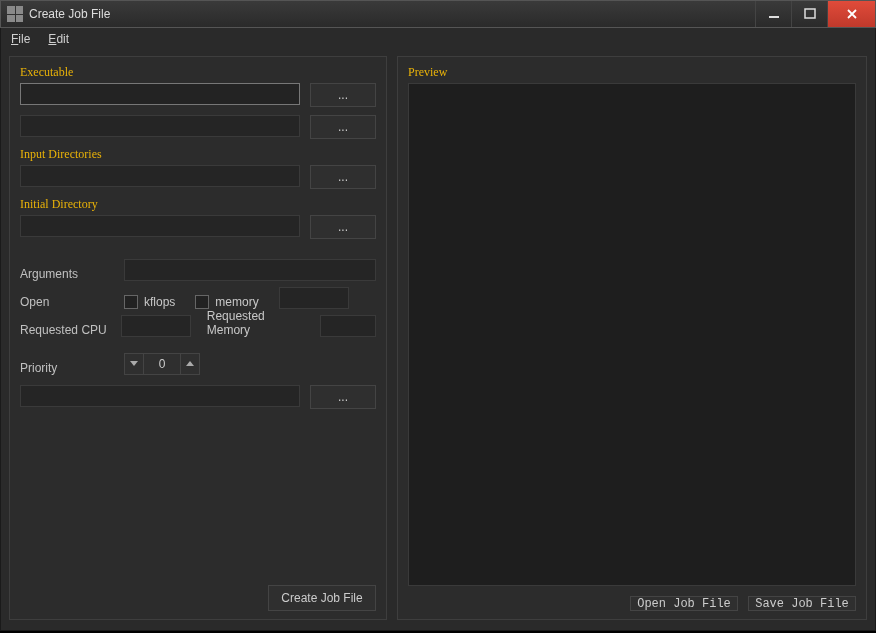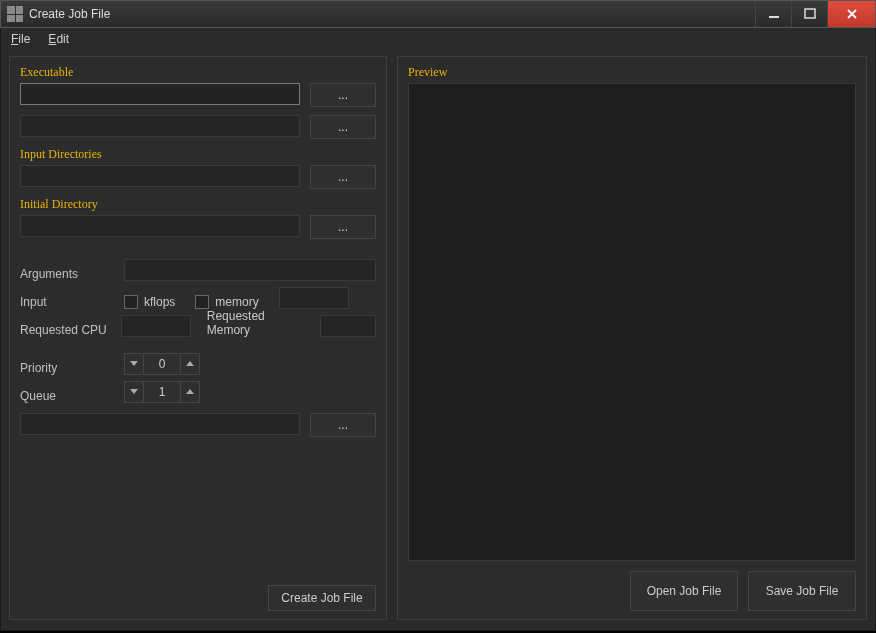--- a/index.html
+++ b/index.html
@@ -123,21 +123,21 @@
 .spinner .val { flex: 1; border-left: none; border-right: none; color: #ccc; }
 .spacer { flex: 1; }
 
 .preview-box {
   flex: 1;
   background: #1e1e1e;
   border: 1px solid #3a3a3a;
   margin-bottom: 10px;
 }
 .right-actions { display: flex; gap: 10px; justify-content: flex-end; }
-.right-actions .btn { width: 108px; height: 40px; }
+.right-actions .btn { width: 108px; height: 15px; font-family: Liberation Mono, monospace; }
 .left-action { display: flex; justify-content: flex-end; }
 .left-action .btn { width: 108px; height: 26px; }
 </style>
 </head>
 <body>
 
 <div class="titlebar">
   <div class="titlebar-icon">
     <span></span>
       <span></span>
@@ -197,21 +197,21 @@
       </div>
 
       <div style="height:6px"></div>
 
       <div class="grid-row">
         <div class="lbl">Arguments</div>
         <input class="txt fill" value="" style="">
       </div>
 
       <div class="grid-row">
-        <div class="lbl">Input</div>
+        <div class="lbl">Open</div>
         <label class="chk">
           <span class="box"></span>
           <span>kflops</span>
         </label>
         <label class="chk">
           <span class="box"></span>
           <span>memory</span>
         </label>
         <input class="txt" style="width: 70px;" value="">
       </div>
@@ -237,36 +237,20 @@
             </div>
           <div class="val">0</div>
           <div class="arrow">
               <svg width="8" height="6">
                 <path d="M0 5 L8 5 L4 0 Z" fill="#aaa"></path>
               </svg>
             </div>
         </div>
       </div>
 
-      <div class="grid-row">
-        <div class="lbl">Queue</div>
-        <div class="spinner">
-          <div class="arrow">
-              <svg width="8" height="6">
-                <path d="M0 0 L8 0 L4 5 Z" fill="#aaa"></path>
-              </svg>
-            </div>
-          <div class="val">1</div>
-          <div class="arrow">
-              <svg width="8" height="6">
-                <path d="M0 5 L8 5 L4 0 Z" fill="#aaa"></path>
-              </svg>
-            </div>
-        </div>
-      </div>
 
       <div style="height:10px"></div>
 
       <div class="row-browse">
         <input class="txt main" value="" style="">
         <button class="btn browse">...</button>
       </div>
 
       <div class="spacer"></div>
       <div class="left-action">

